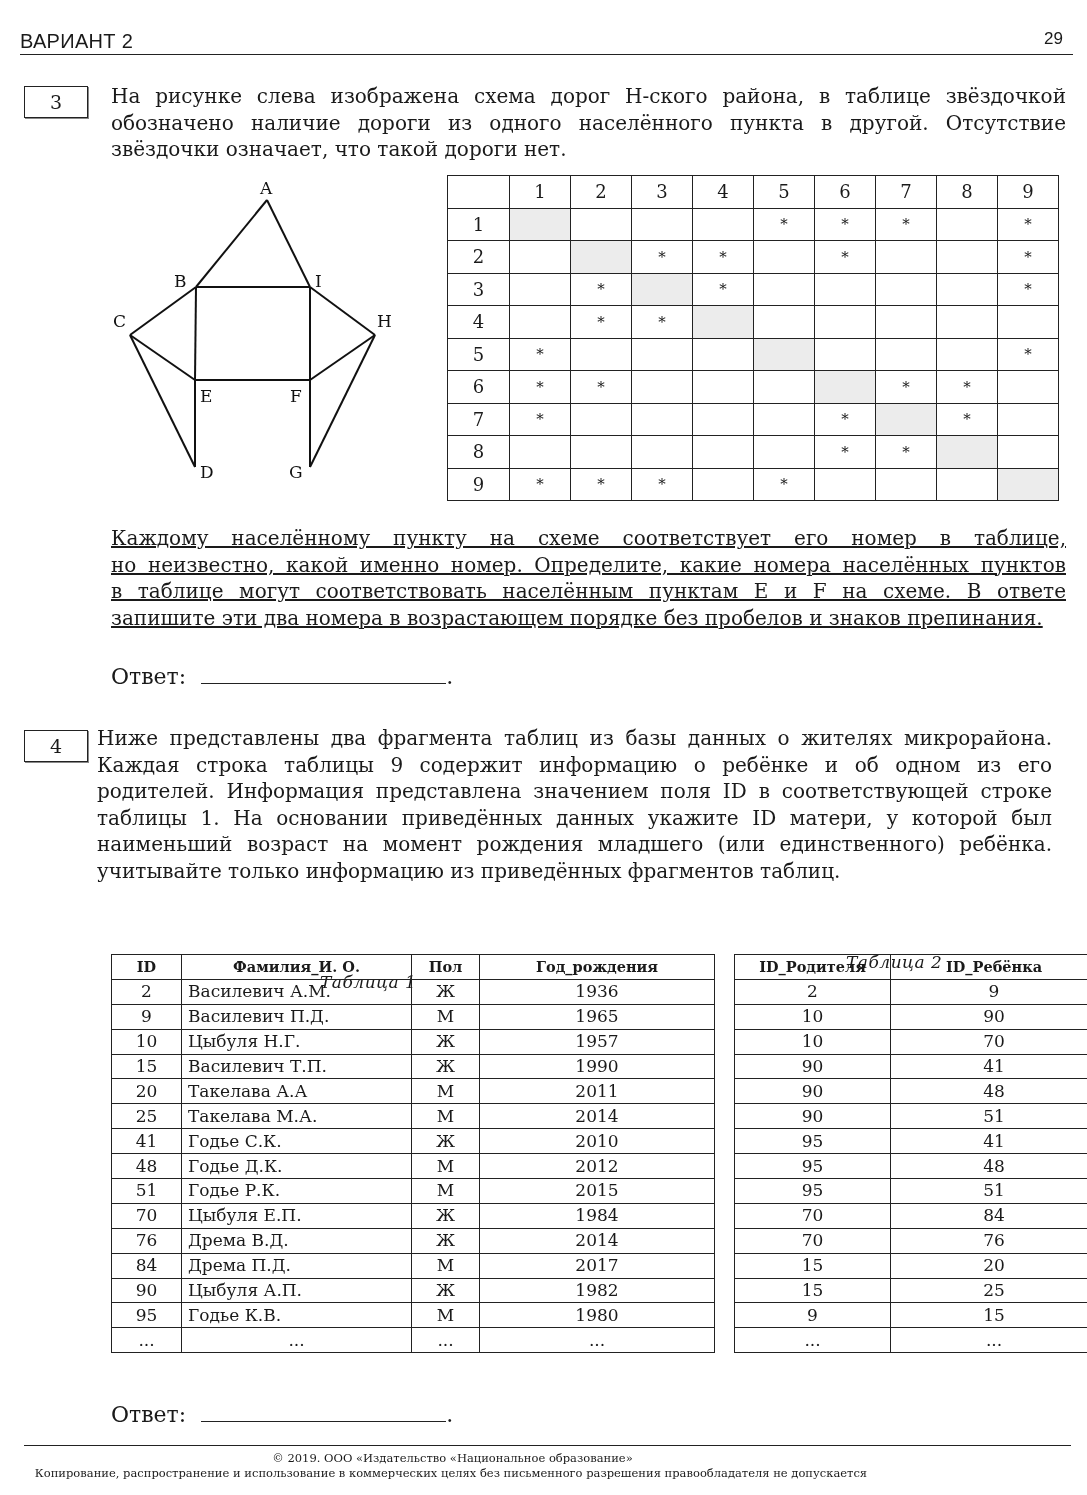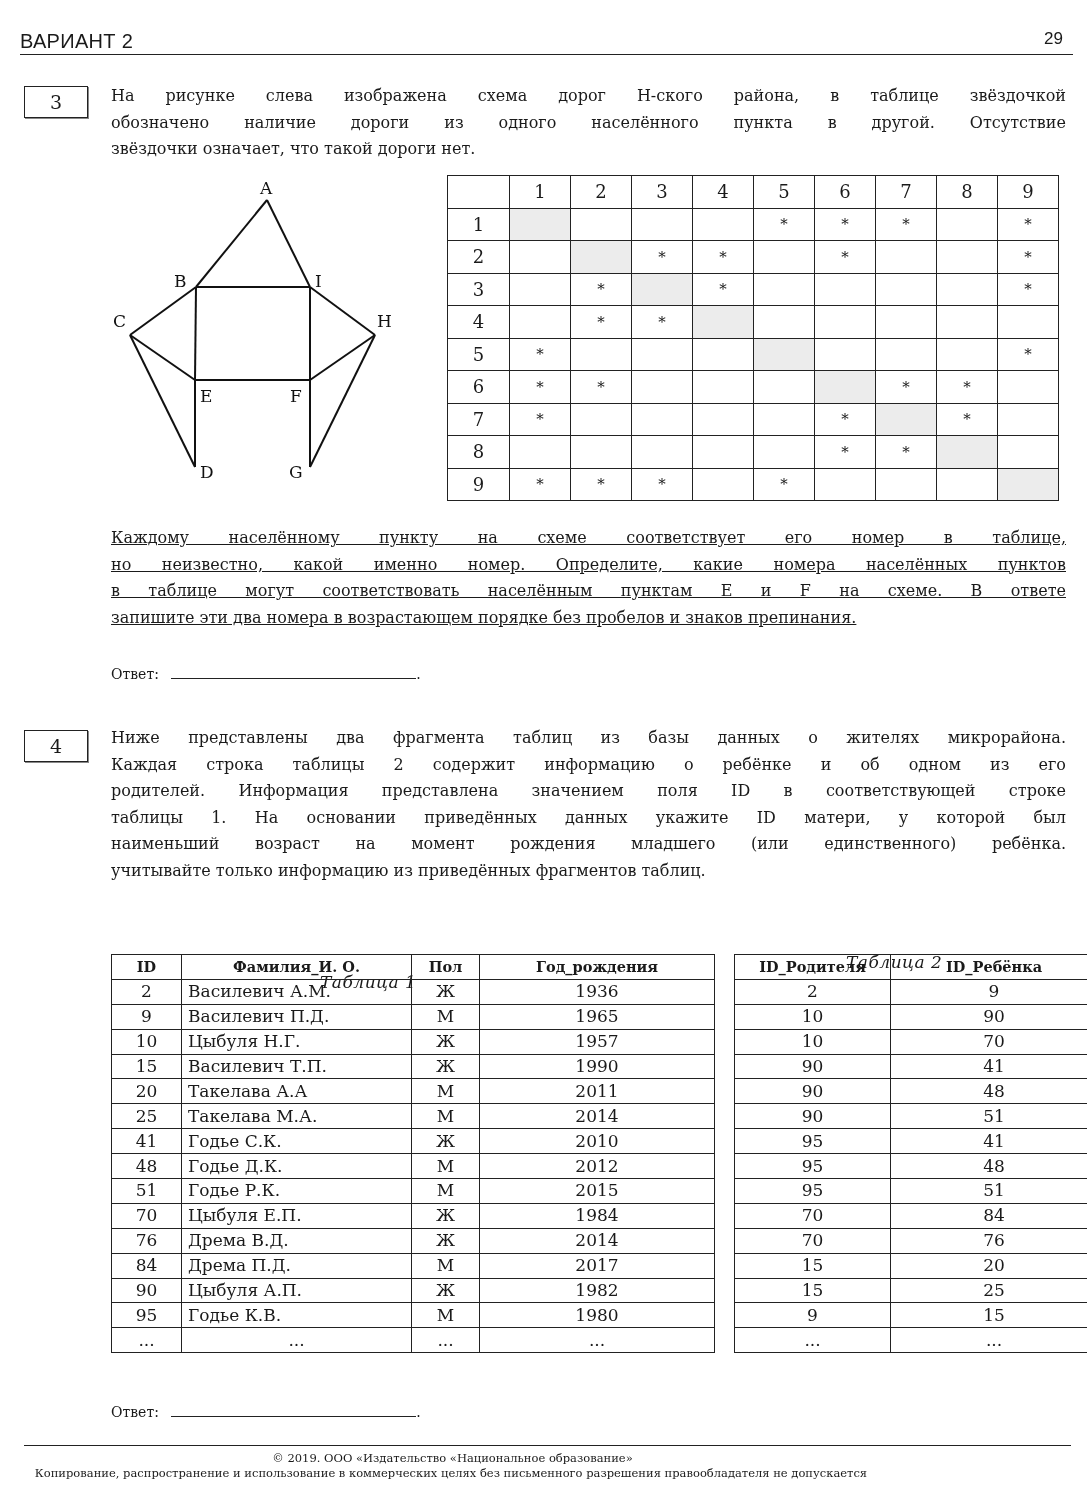--- a/index.html
+++ b/index.html
@@ -2,24 +2,24 @@
 <html><head>
 <meta charset="utf-8">
 <style>
   html, body { margin: 0; padding: 0; background: #ffffff; }
   body { width: 1087px; height: 1495px; position: relative; overflow: hidden; color: #1a1a1a; font-family: "DejaVu Serif", serif; }
   .abs { position: absolute; }
   .header-left { left: 20px; top: 30px; font-family: "Liberation Sans", sans-serif; font-size: 20px; letter-spacing: 0.3px; }
   .header-right { right: 24px; top: 29px; font-family: "Liberation Sans", sans-serif; font-size: 17px; }
   .header-rule { left: 20px; right: 14px; top: 54px; height: 0; border-top: 1.5px solid #222; }
   .qbox { width: 64px; height: 32px; border: 1.5px solid #222; box-sizing: border-box; display: flex; align-items: center; justify-content: center; font-size: 19px; box-shadow: 1px 1px 0 #888; }
-  .para { font-size: 16px; line-height: 26.5px; text-align: justify; text-align-last: left; }
+  .para { font-size: 20px; line-height: 26.5px; text-align: justify; text-align-last: left; }
   .para .line { display: block; text-align: justify; text-align-last: justify; }
   .para .line.last { text-align-last: left; }
-  .answer { font-size: 14px; }
+  .answer { font-size: 22px; }
   .answer .blank { display: inline-block; width: 245px; border-bottom: 1.5px solid #222; margin-left: 8px; height: 14px; vertical-align: baseline; }
   table.grid { border-collapse: collapse; position: absolute; }
   table.grid td { border: 1.3px solid #222; text-align: center; vertical-align: middle; padding: 0; }
   table.adj td { width: 60px; height: 31.5px; font-size: 18px; }
   table.adj td.star { font-size: 15px; }
   table.adj td.diag { background: #ececec; }
   table.db td { height: 23.9px; font-size: 17px; line-height: 1; }
   table.db td.h { font-size: 14.5px; font-weight: bold; }
   table.db td.left { text-align: left; padding-left: 6px; }
   .caption { font-style: italic; font-size: 17px; letter-spacing: 0.5px; }
@@ -207,23 +207,23 @@
 </div>
 
 <div class="abs answer" style="left:111px; top:664px;">
   <span>Ответ:</span>
   <span class="blank"></span><span>.</span>
 </div>
 
 <div class="abs qbox" style="left:24px; top:730px;">
   <span>4</span>
 </div>
-<div class="abs para" style="left:111px; top:725px; width:955px;">
+<div class="abs para" style="left:97px; top:725px; width:955px;">
   <span class="line">Ниже представлены два фрагмента таблиц из базы данных о жителях микрорайона.</span>
-  <span class="line">Каждая строка таблицы 2 содержит информацию о ребёнке и об одном из его</span>
+  <span class="line">Каждая строка таблицы 9 содержит информацию о ребёнке и об одном из его</span>
   <span class="line">родителей. Информация представлена значением поля ID в соответствующей строке</span>
   <span class="line">таблицы 1. На основании приведённых данных укажите ID матери, у которой был</span>
   <span class="line">наименьший возраст на момент рождения младшего (или единственного) ребёнка.</span>
   <span class="line last">учитывайте только информацию из приведённых фрагментов таблиц.</span>
 </div>
 
 <div class="abs caption" style="left:320px; top:972px;text-align:right;">Таблица 1</div>
 <table class="grid db" style="left:111px; top:954px; width:604px;">
   <colgroup>
       <col style="width:70px">

